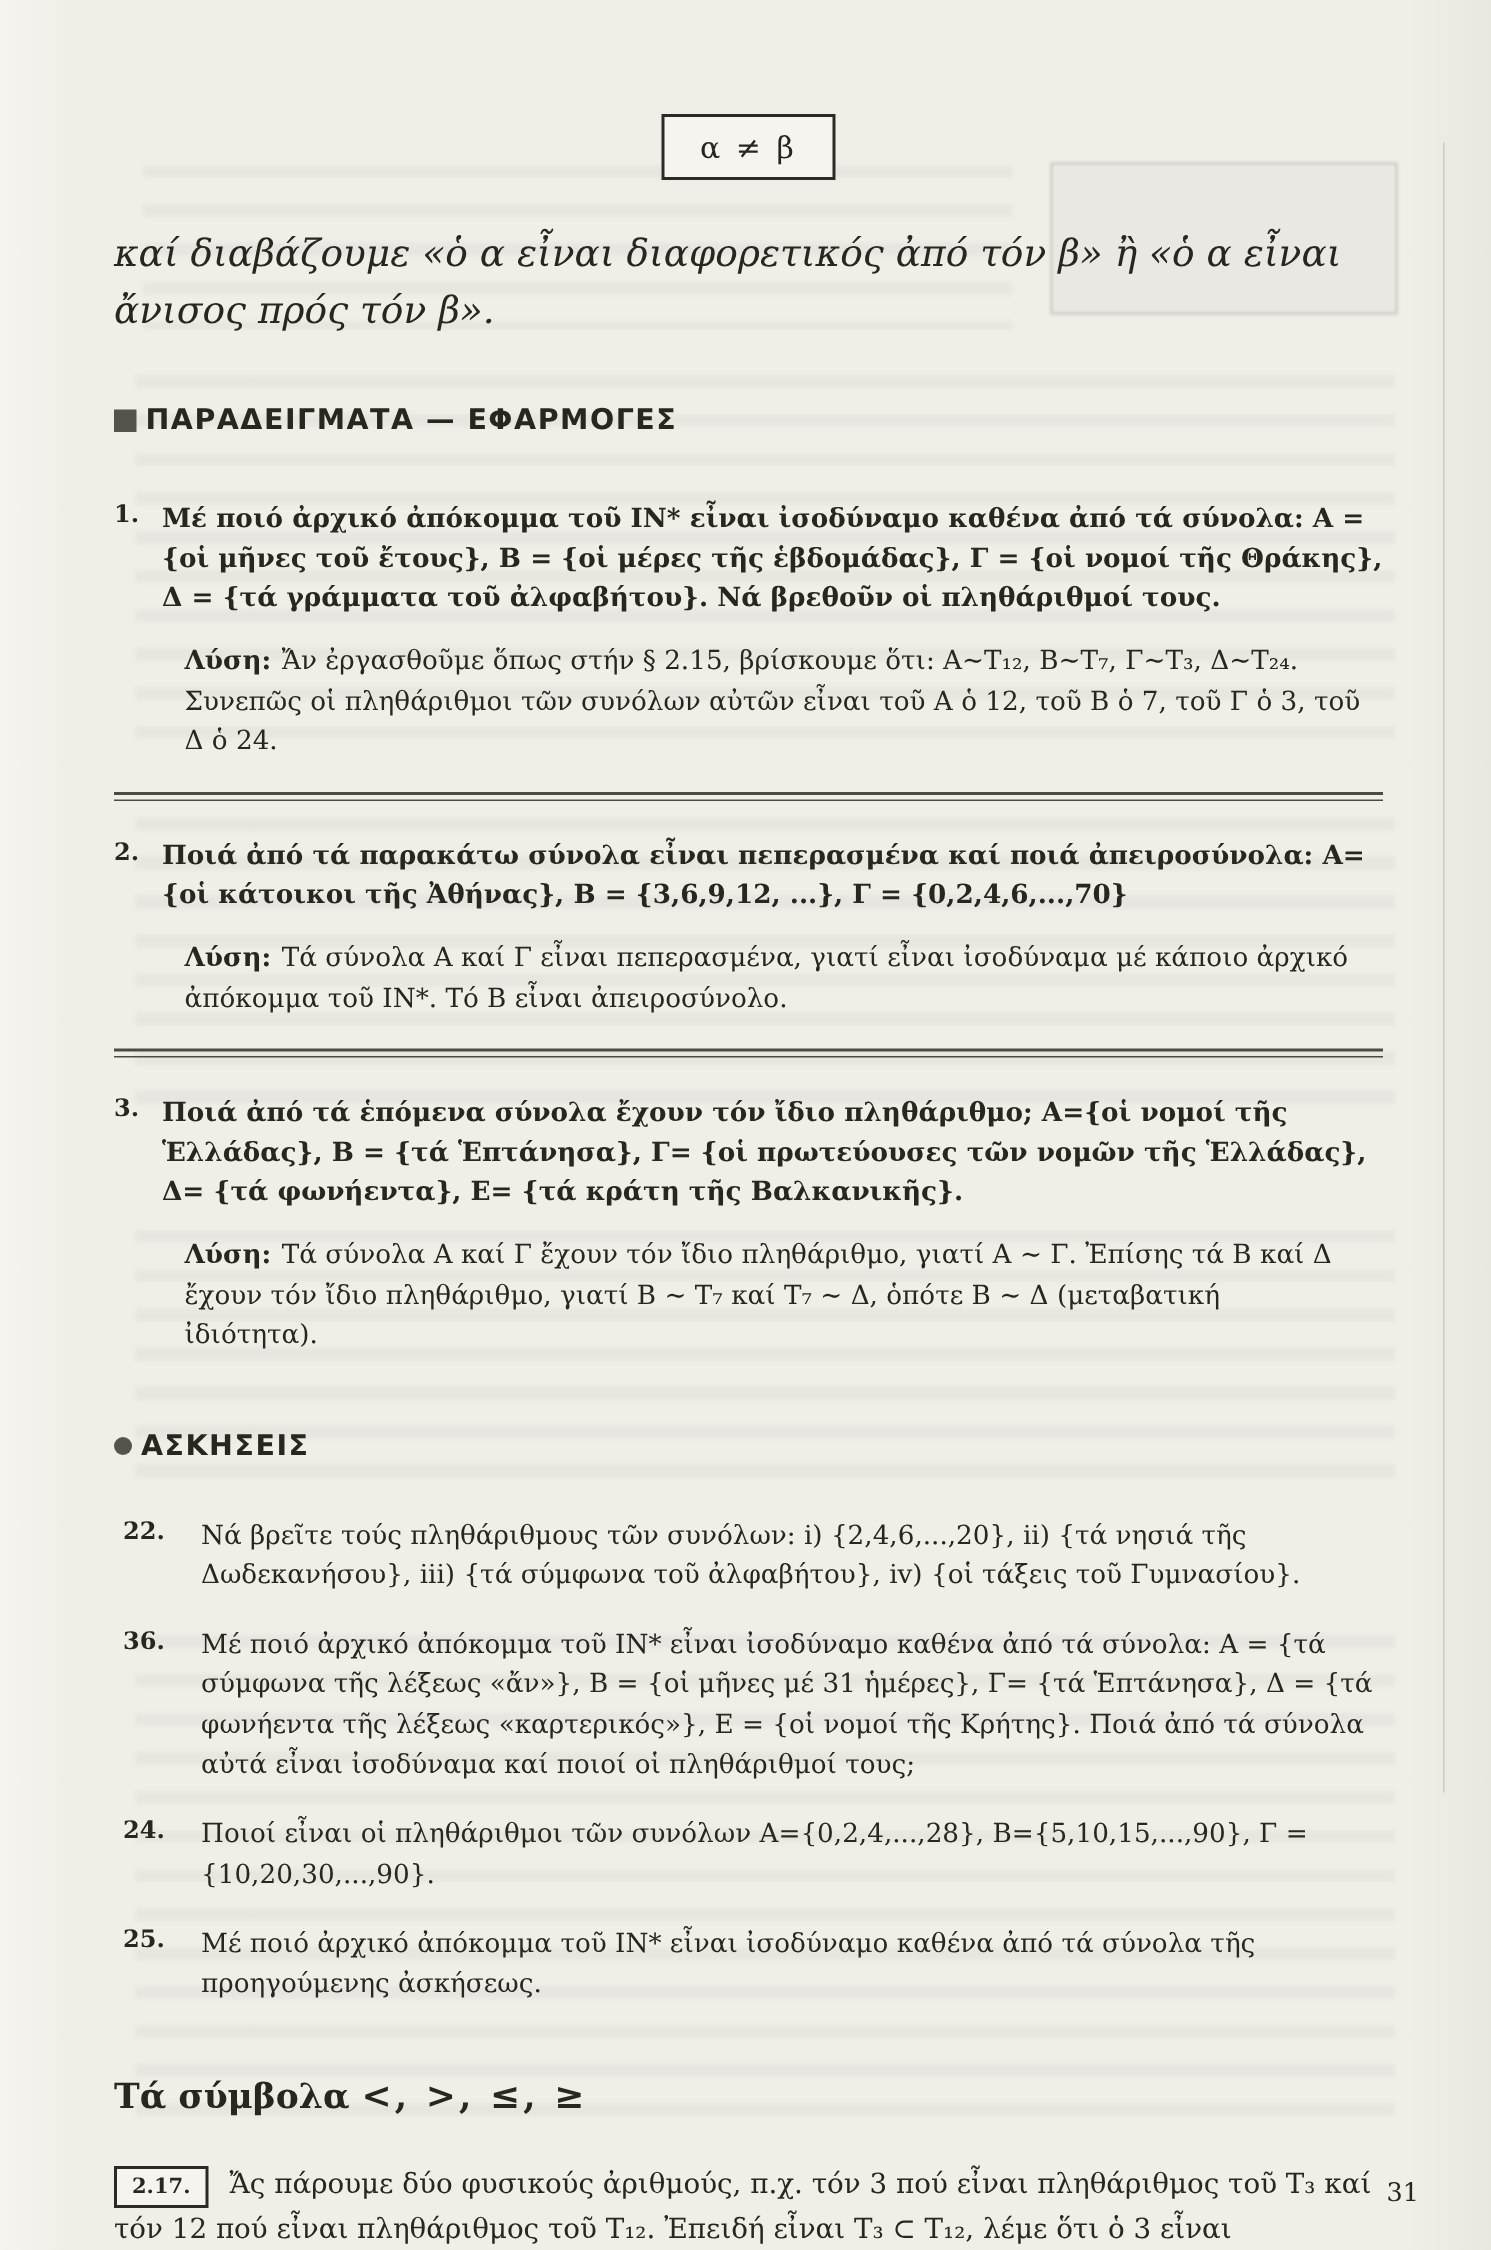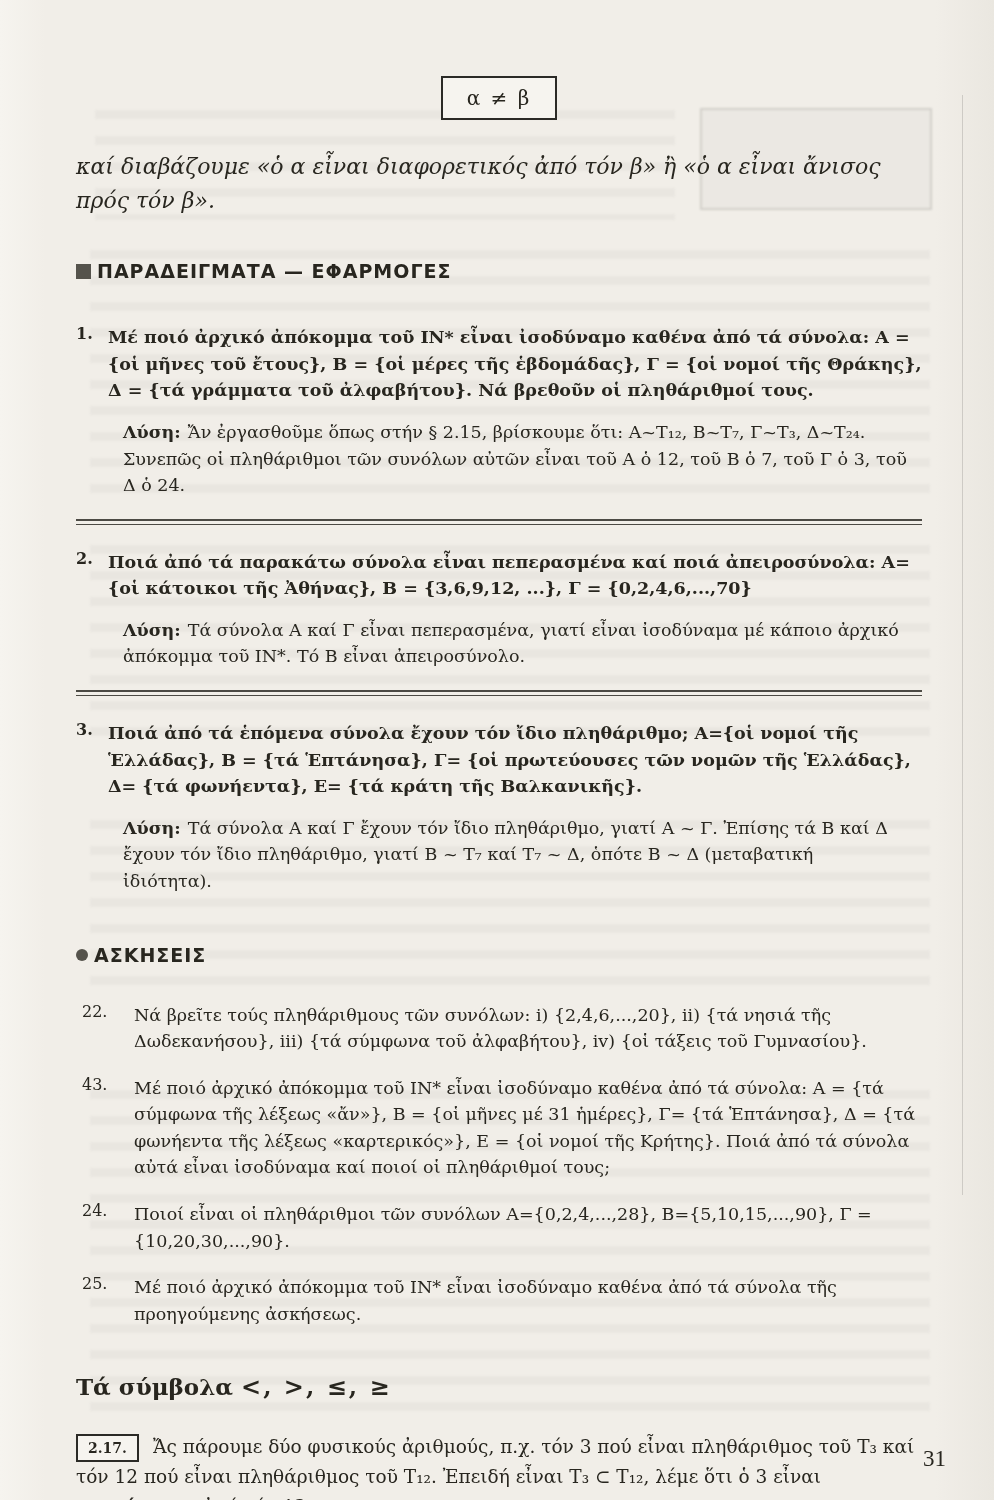--- a/index.html
+++ b/index.html
@@ -27,50 +27,50 @@
     border: 2px solid rgba(100,100,95,0.18); background: rgba(140,140,135,0.05);
     filter: blur(1px);
   }
   .edge-line { position: absolute; z-index: 1; width: 1px; background: rgba(60,60,55,0.18); }
 
   .formula-box {
     width: fit-content; margin: 0 auto 30px auto;
     border: 2px solid #2b2a26; background: #f6f4ef;
     padding: 5px 24px; font-size: 20px; letter-spacing: 2px;
   }
-  .intro { font-style: italic; margin: 0 0 40px 0; font-size: 22px; }
+  .intro { font-style: italic; margin: 0 0 40px 0; font-size: 25px; }
 
   .sec-header { display: flex; align-items: center; gap: 6px; margin: 0 0 38px 0; }
   .marker-square { width: 15px; height: 15px; background: #55534c; flex: 0 0 auto; }
   .marker-circle { width: 12px; height: 12px; border-radius: 50%; background: #55534c; flex: 0 0 auto; }
   .sec-title { font-weight: bold; font-size: 19px; letter-spacing: 1px; font-family: "DejaVu Sans", sans-serif; }
 
   .ex { position: relative; padding-left: 32px; margin: 0 0 14px 0; }
   .ex-num { position: absolute; left: 0; top: -2px; font-weight: bold; font-size: 16px; }
   .statement { margin: 0 0 12px 0; font-weight: bold; }
   .solution { margin: 15px; }
   .sol-label { font-weight: bold; margin-right: 7px; }
 
   .divider { height: 6px; border-top: 2px solid #4c4a44; border-bottom: 1px solid #4c4a44; margin: 20px 0 24px 0; }
 
   .exr { position: relative; padding-left: 58px; margin: 0 0 20px 0; }
-  .exr-num { position: absolute; left: 6px; top: -2px; font-weight: normal; font-size: 16px; }
+  .exr-num { position: absolute; left: 6px; top: -2px; font-weight: bold; font-size: 16px; }
   .exr-text { margin: 0; }
 
   .symbols-heading { margin: 42px 0 26px 0; font-weight: bold; font-size: 23px; }
   .symbols-glyphs { font-size: 24px; letter-spacing: 2px; }
 
   .para217 { margin: 0; font-size: 18.5px; line-height: 1.6; }
   .num-box {
     display: inline-block; border: 2px solid #2b2a26; background: #f6f4ef;
     padding: 1px 10px; font-weight: bold; margin-right: 14px; font-size: 14px;
   }
   .bold-term { font-weight: bold; }
 
-  .page-number { position: absolute; right: 48px; bottom: 28px; font-size: 23px; z-index: 2; font-family: Liberation Serif, serif; }
+  .page-number { position: absolute; right: 48px; bottom: 28px; font-size: 17px; z-index: 2; }
 </style>
 </head>
 <body>
 
 <div class="page">
 
   <div class="ghost-box" style="left:700px; top:108px; width:232px; height:102px;"></div>
   <div class="ghost" style="left:95px; top:110px; width:580px; height:110px;"></div>
   <div class="ghost" style="left:90px; top:250px; width:840px; height:250px;"></div>
   <div class="ghost" style="left:90px; top:545px; width:840px; height:200px;"></div>
@@ -117,21 +117,21 @@
       <span class="marker-circle"></span>
       <span class="sec-title">ΑΣΚΗΣΕΙΣ</span>
     </div>
 
     <div class="exr">
       <span class="exr-num">22.</span>
       <p class="exr-text">Νά βρεῖτε τούς πληθάριθμους τῶν συνόλων: i) {2,4,6,...,20}, ii) {τά νησιά τῆς Δωδεκανήσου}, iii) {τά σύμφωνα τοῦ ἀλφαβήτου}, iv) {οἱ τάξεις τοῦ Γυμνασίου}.</p>
     </div>
 
     <div class="exr">
-      <span class="exr-num">43.</span>
+      <span class="exr-num">36.</span>
       <p class="exr-text">Μέ ποιό ἀρχικό ἀπόκομμα τοῦ ΙΝ* εἶναι ἰσοδύναμο καθένα ἀπό τά σύνολα: Α = {τά σύμφωνα τῆς λέξεως «ἄν»}, Β = {οἱ μῆνες μέ 31 ἡμέρες}, Γ= {τά Ἑπτάνησα}, Δ = {τά φωνήεντα τῆς λέξεως «καρτερικός»}, Ε = {οἱ νομοί τῆς Κρήτης}. Ποιά ἀπό τά σύνολα αὐτά εἶναι ἰσοδύναμα καί ποιοί οἱ πληθάριθμοί τους;</p>
     </div>
 
     <div class="exr">
       <span class="exr-num">24.</span>
       <p class="exr-text">Ποιοί εἶναι οἱ πληθάριθμοι τῶν συνόλων Α={0,2,4,...,28}, Β={5,10,15,...,90}, Γ = {10,20,30,...,90}.</p>
     </div>
 
     <div class="exr">
       <span class="exr-num">25.</span>

